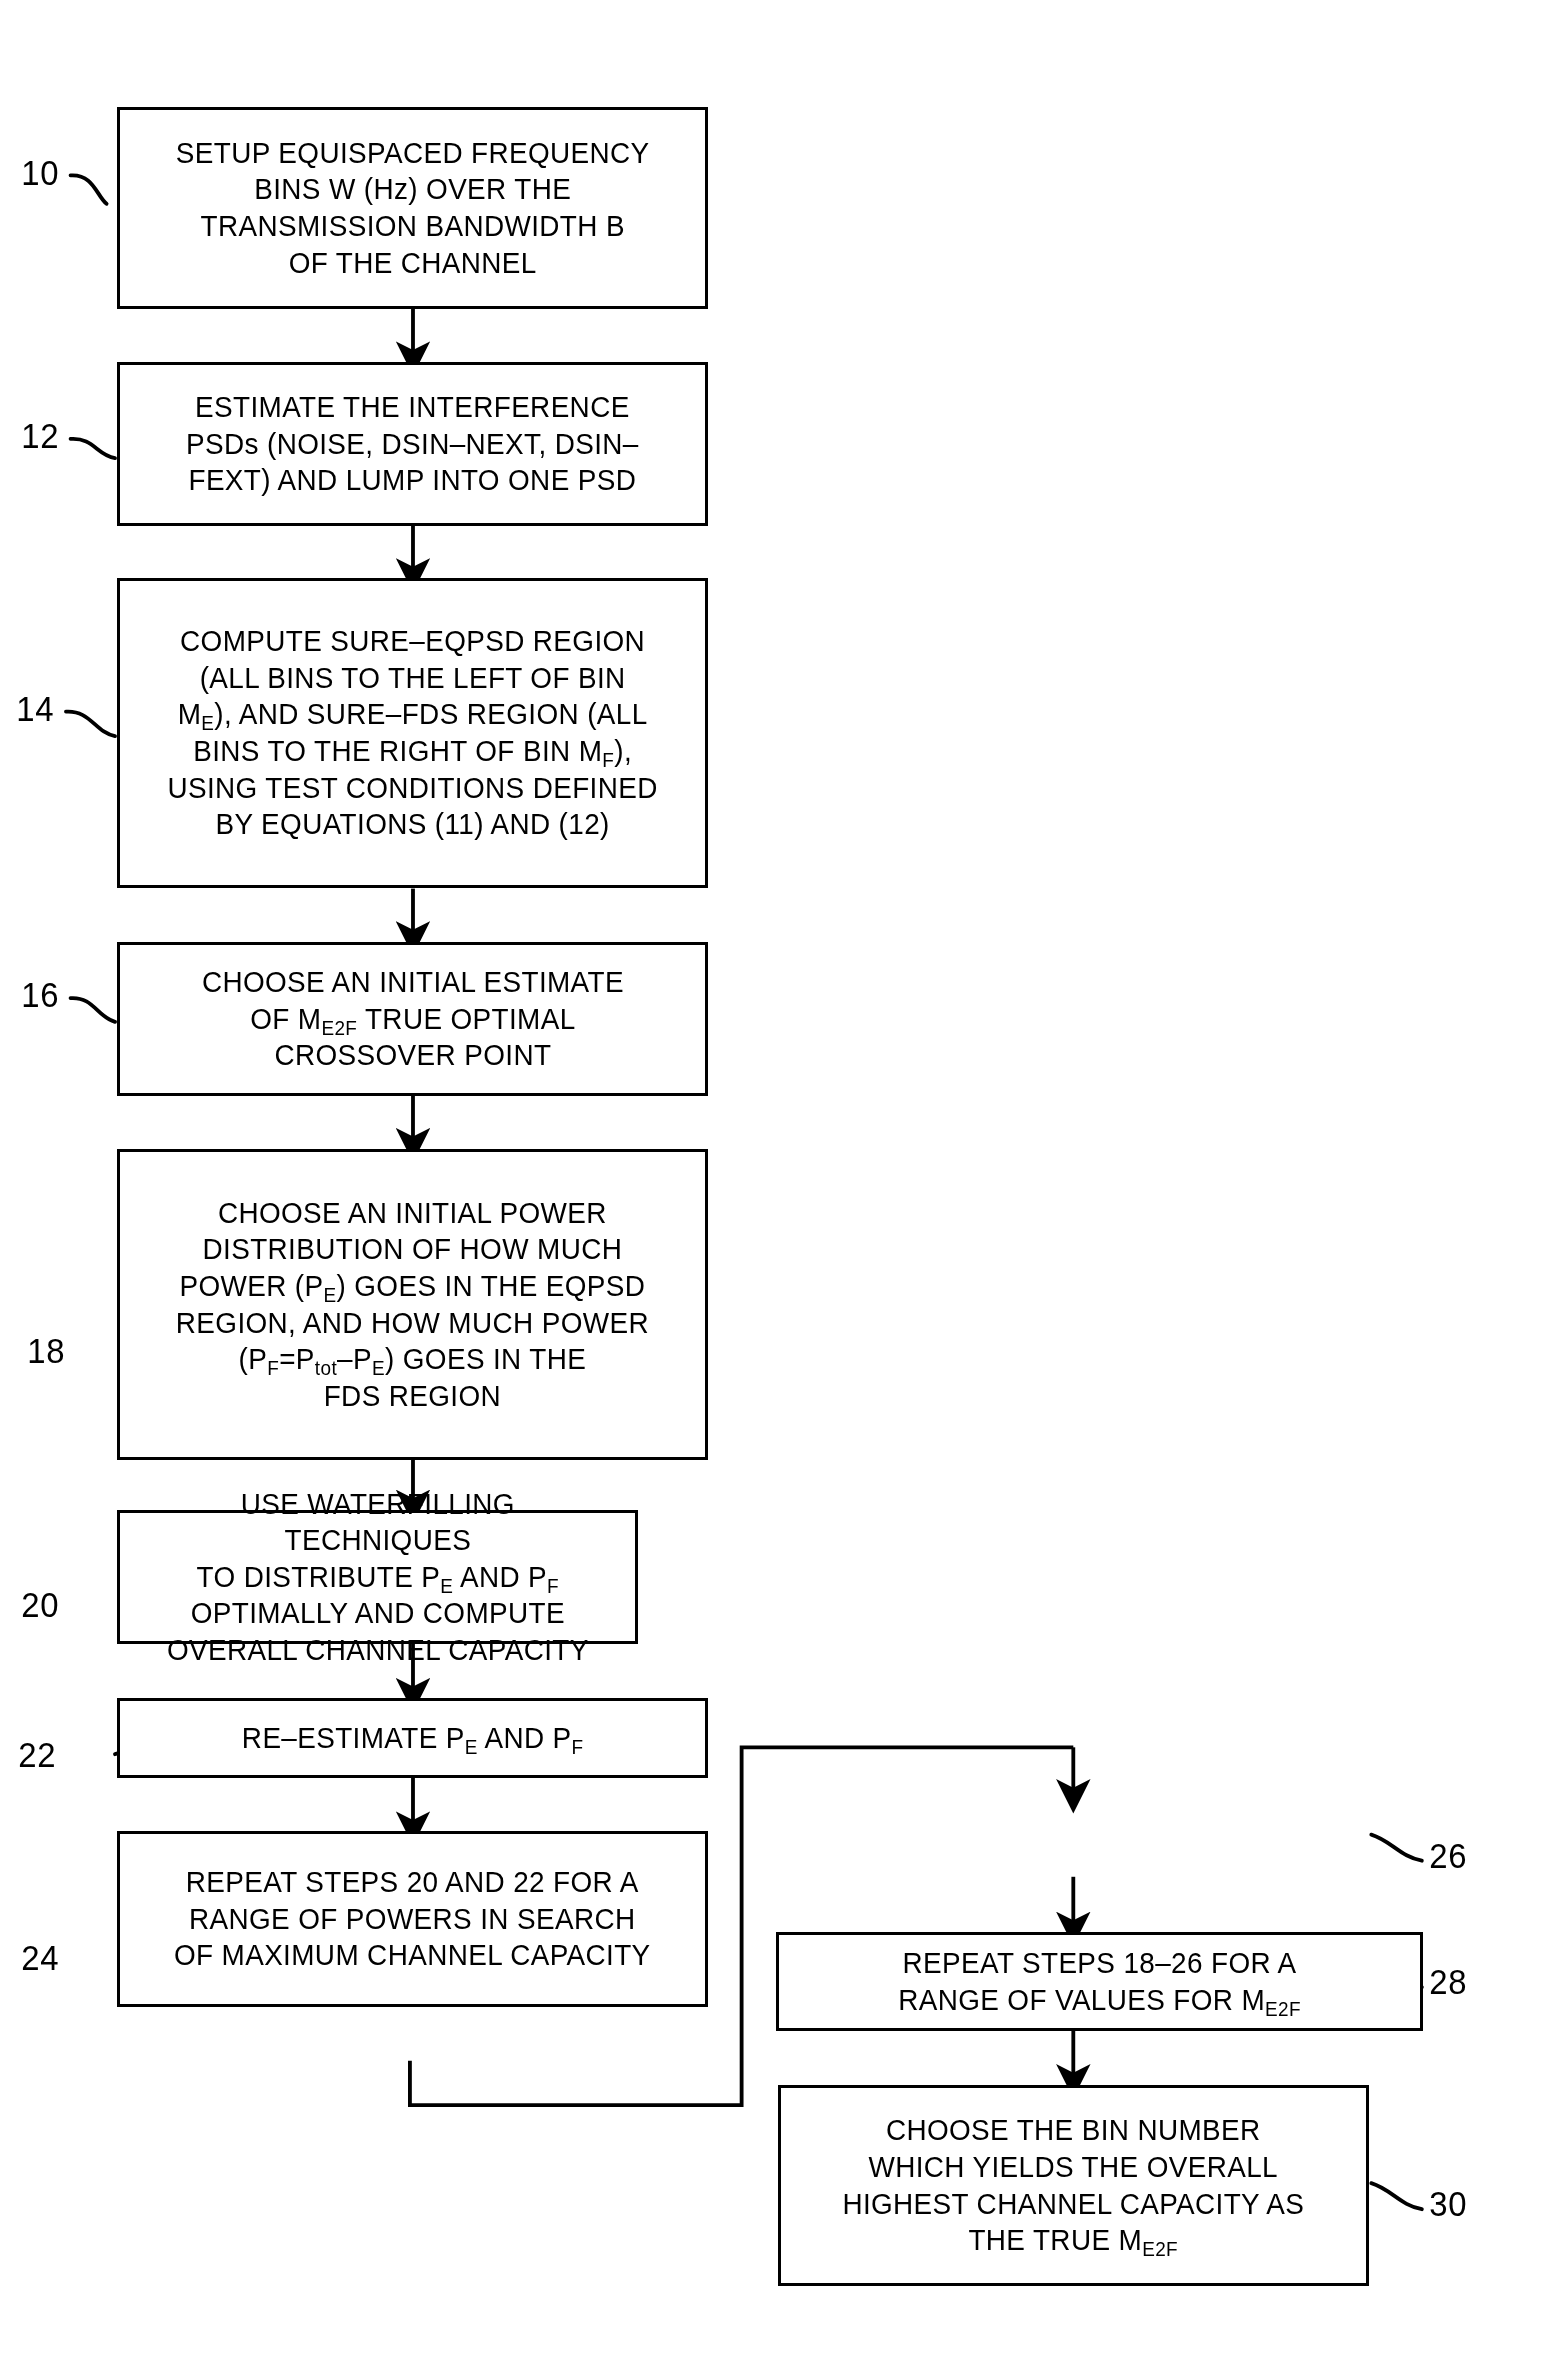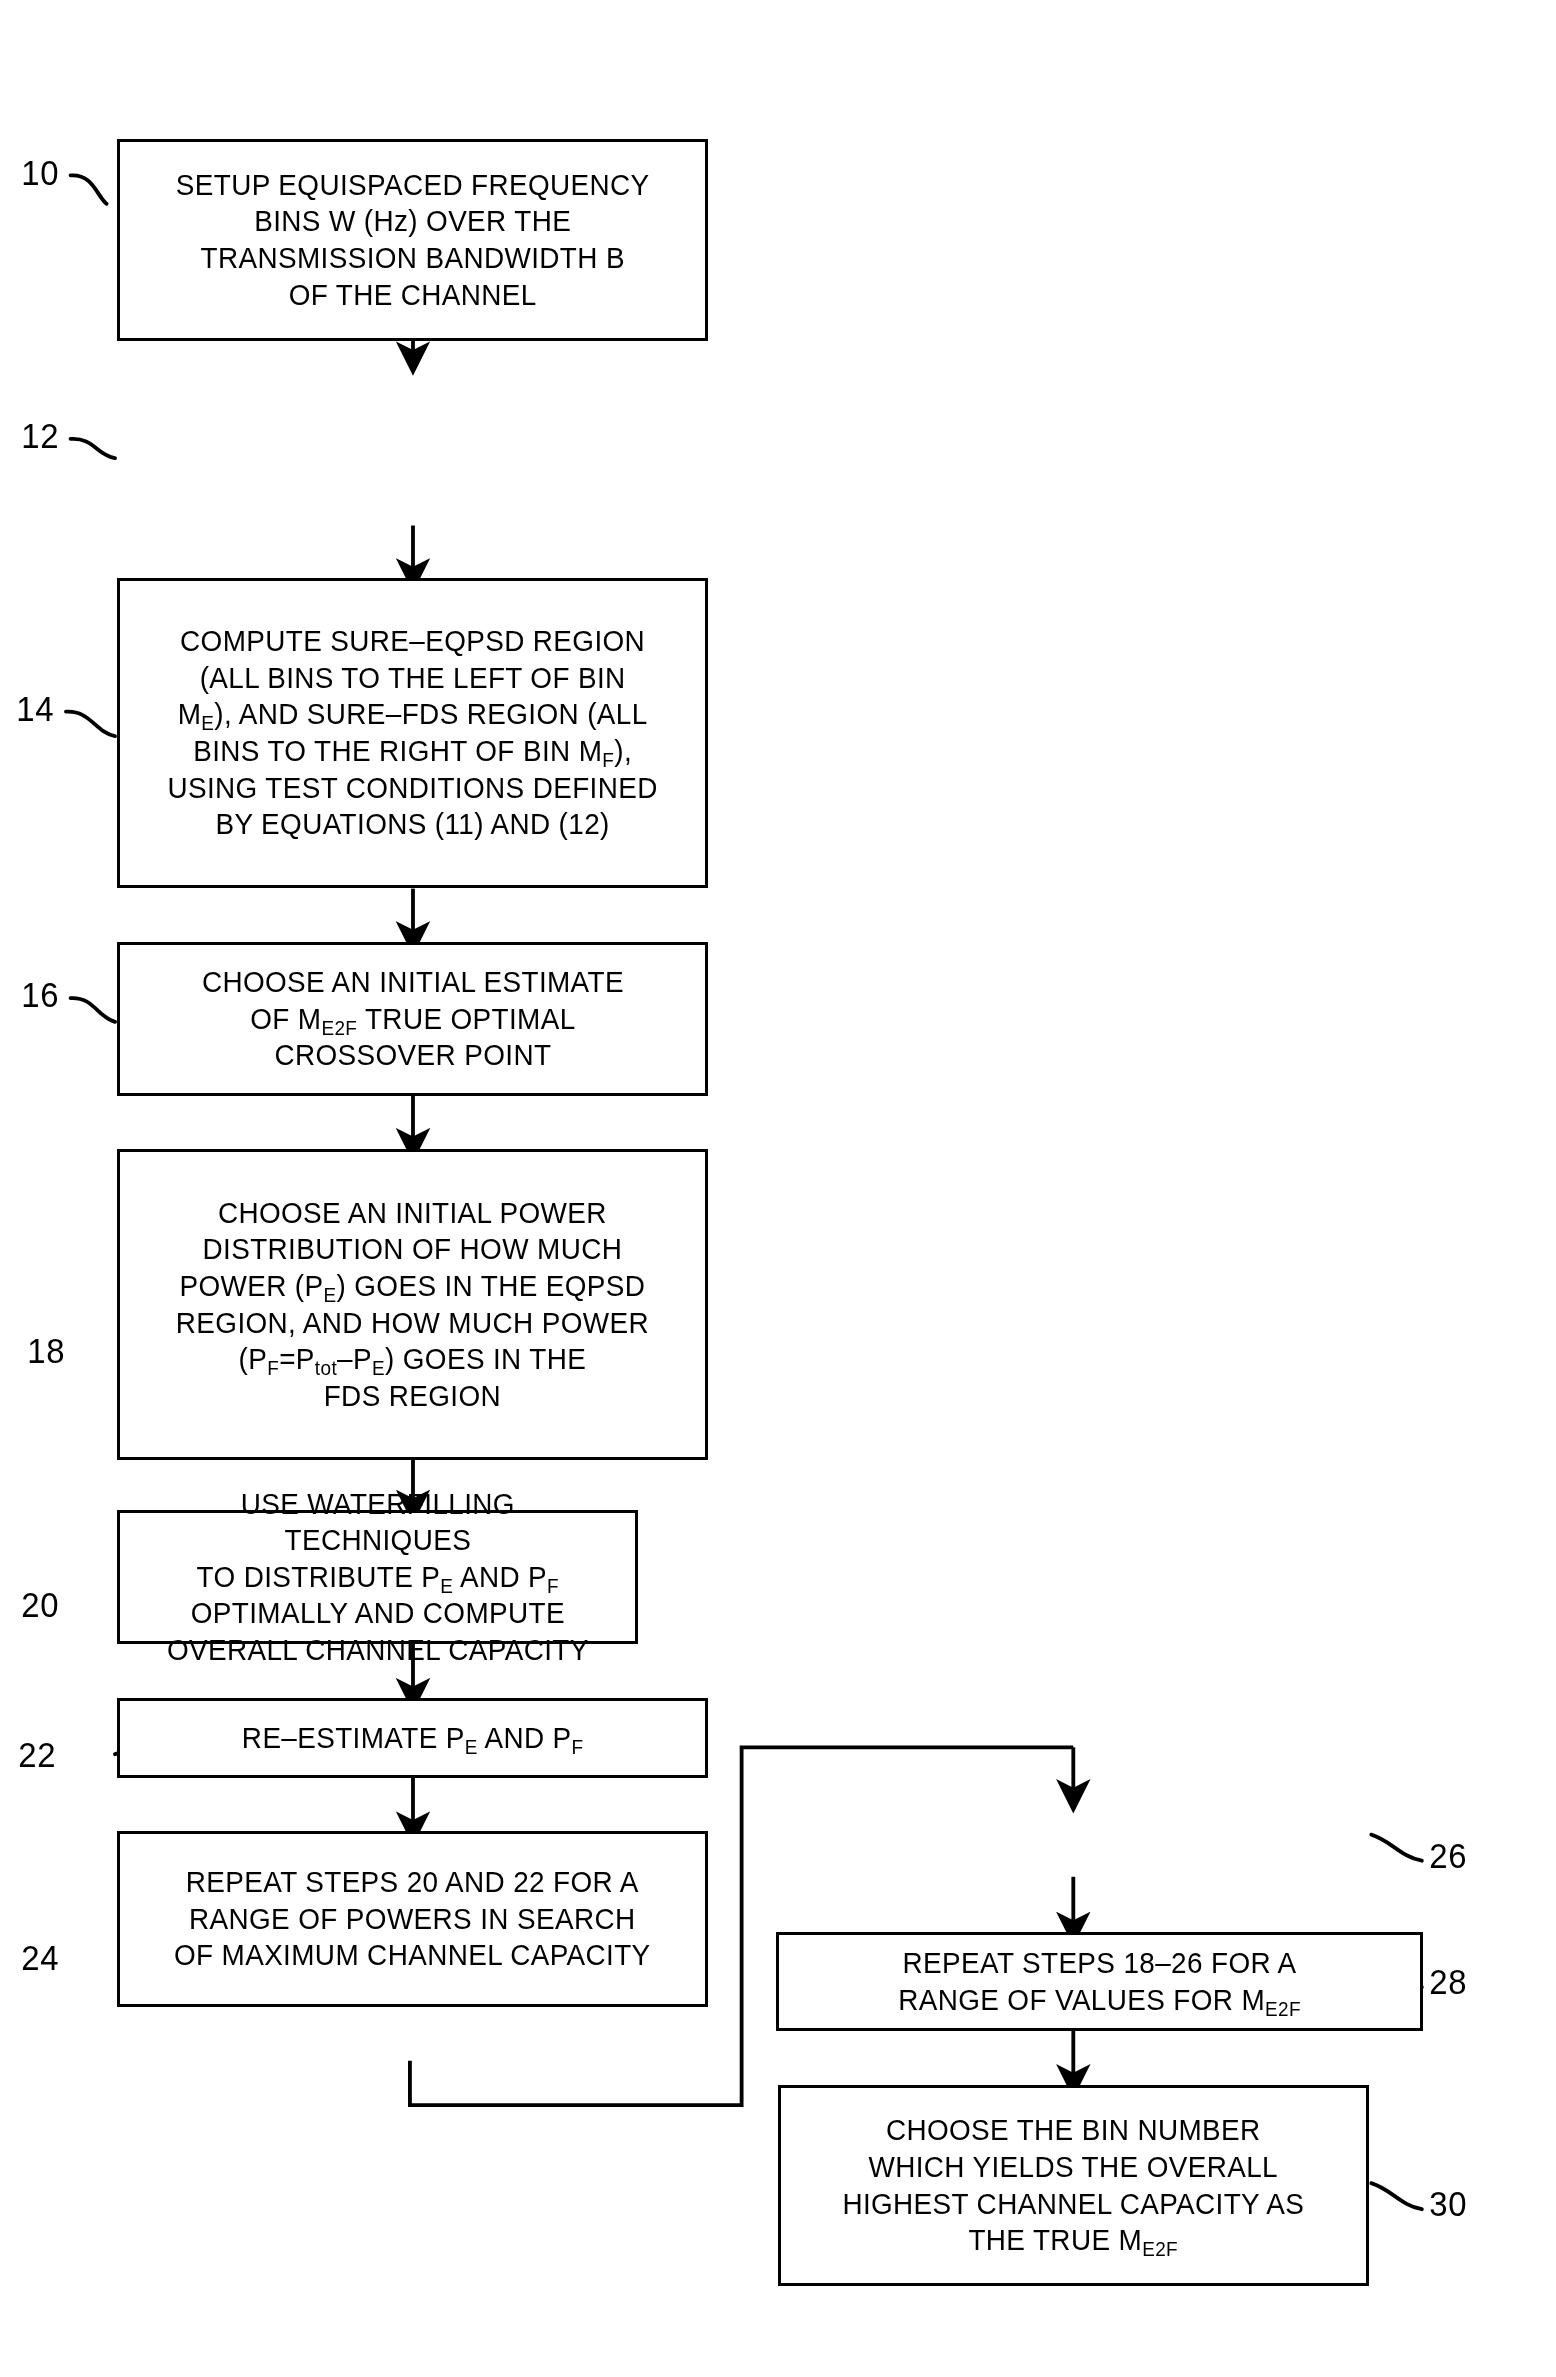--- a/index.html
+++ b/index.html
@@ -109,25 +109,28 @@
       <path d="M 160 1763 C 186 1755 196 1730 222 1724"></path>
       <path d="M 156 2095 C 182 2088 194 2062 222 2056"></path>
       <path d="M 150 2290 C 178 2284 190 2258 220 2252"></path>
       <path d="M 156 2555 C 182 2548 194 2522 222 2516"></path>
       <path x="0" d="M 1790 2395 C 1816 2403 1828 2424 1856 2429"></path>
       <path d="M 1790 2560 C 1816 2568 1828 2589 1856 2594"></path>
       <path d="M 1790 2850 C 1816 2858 1828 2879 1856 2884"></path>
     </g>
   </svg>
 
-  <div class="box" style="left:117px; top:107px; width:591px; height:202px;margin-top:32px;">
+  <div class="box" style="left:117px; top:107px; width:591px; height:202px;">
     <span class="txt">SETUP EQUISPACED FREQUENCY<br>BINS W (Hz) OVER THE<br>TRANSMISSION BANDWIDTH B<br>OF THE CHANNEL</span>
   </div>
   <div class="ref" style="left:20px; top:153px;">10</div>
 
+  <div class="box" style="left:117px; top:362px; width:591px; height:164px;">
+    <span class="txt">ESTIMATE THE INTERFERENCE<br>PSDs (NOISE, DSIN–NEXT, DSIN–<br>FEXT) AND LUMP INTO ONE PSD</span>
+  </div>
   <div class="ref" style="left:20px; top:416px;">12</div>
 
   <div class="box" style="left:117px; top:578px; width:591px; height:310px;">
     <span class="txt">COMPUTE SURE–EQPSD REGION<br>(ALL BINS TO THE LEFT OF BIN<br>M<sub>E</sub>), AND SURE–FDS REGION (ALL<br>BINS TO THE RIGHT OF BIN M<sub>F</sub>),<br>USING TEST CONDITIONS DEFINED<br>BY EQUATIONS (11) AND (12)</span>
   </div>
   <div class="ref" style="left:15.3px; top:689px;">14</div>
 
   <div class="box" style="left:117px; top:942px; width:591px; height:154px;">
     <span class="txt">CHOOSE AN INITIAL ESTIMATE<br>OF M<sub>E2F</sub> TRUE OPTIMAL<br>CROSSOVER POINT</span>
   </div>

